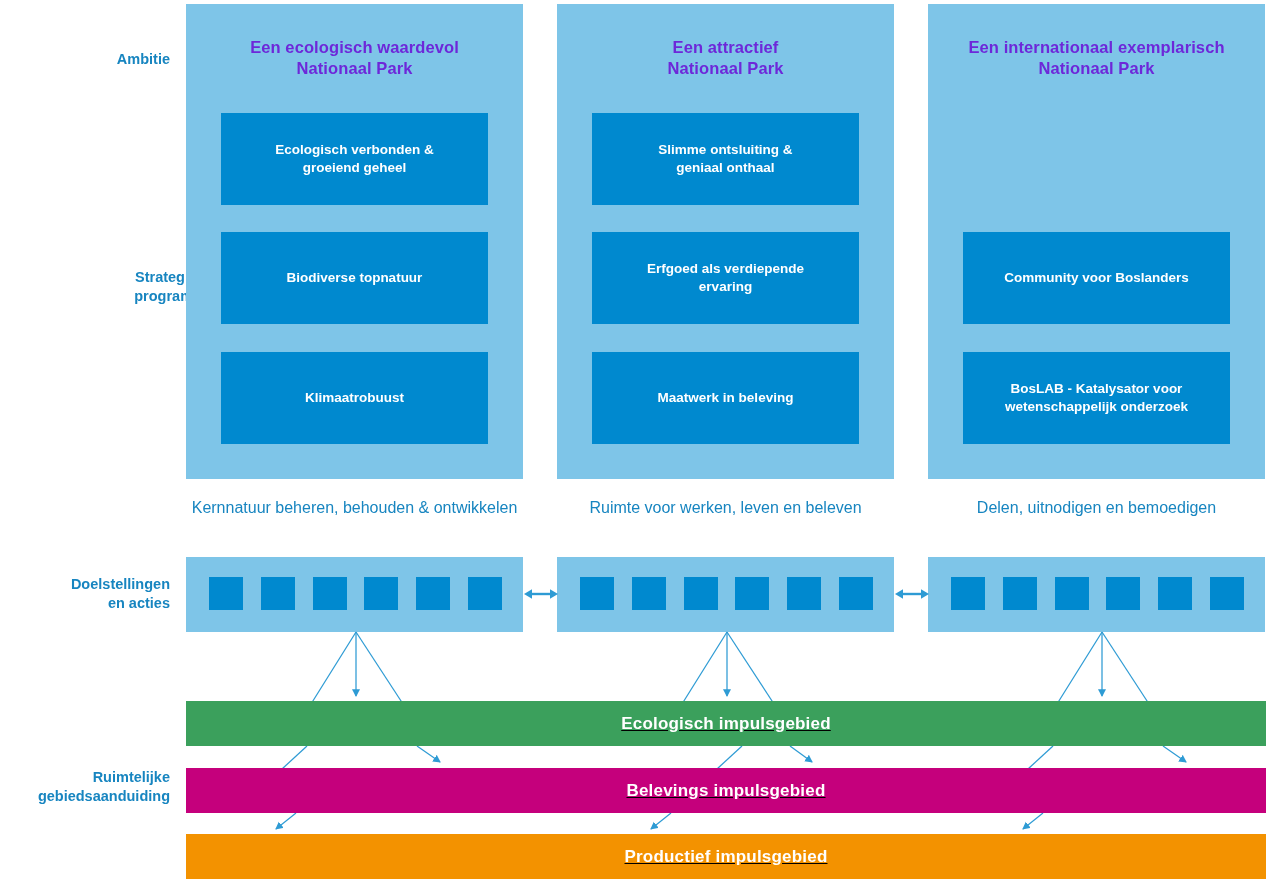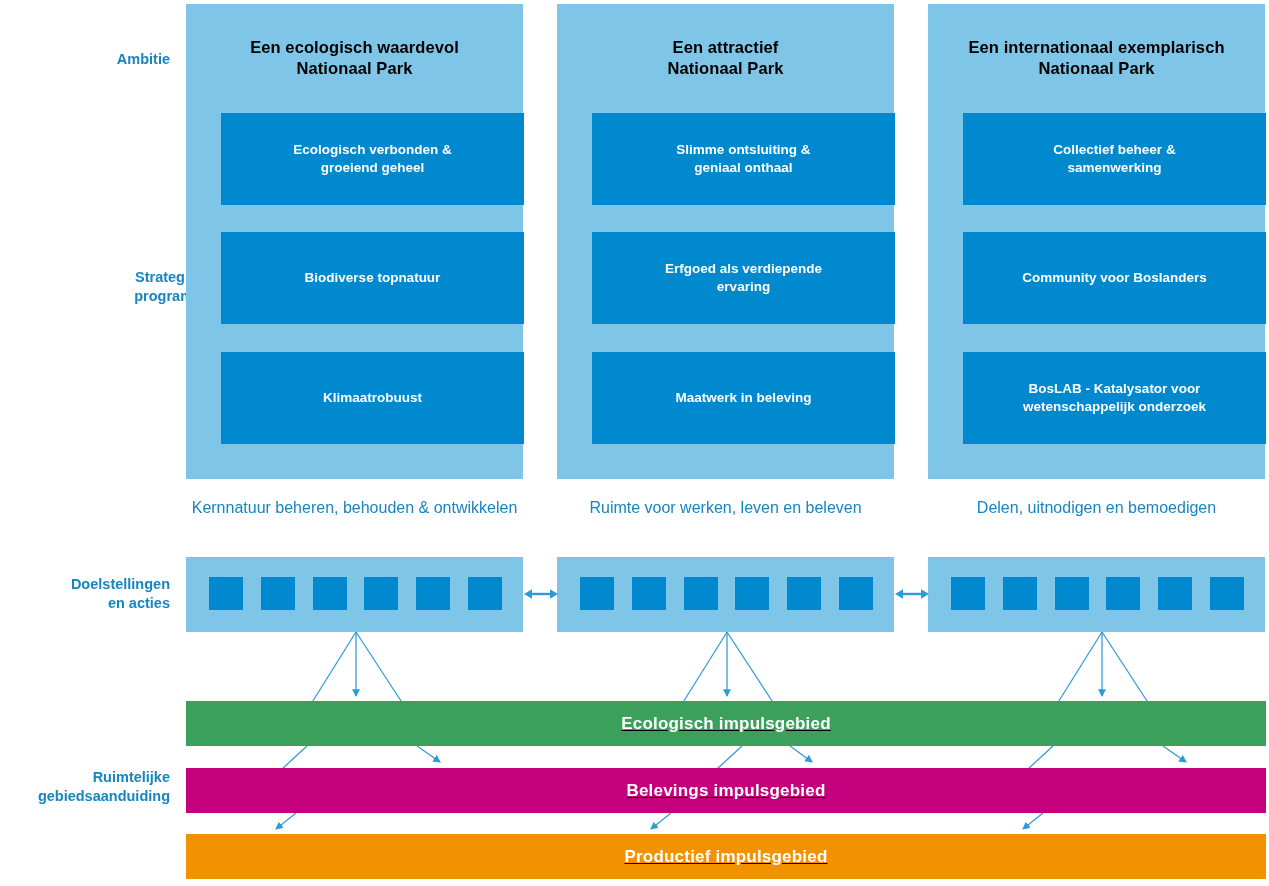--- a/index.html
+++ b/index.html
@@ -46,31 +46,31 @@
   #amb-col-0 { left: 186px; }
   #amb-col-1 { left: 557px; }
   #amb-col-2 { left: 928px; }
 
   .amb-title {
     position: absolute;
     top: 33px;
     left: 8px;
     right: 8px;
     text-align: center;
-    color: #000000;
+    color: #6d28d9;
     font-weight: bold;
     font-size: 16.5px;
     line-height: 1.28;
     letter-spacing: .1px;
   }
 
   .prog-box {
     position: absolute;
     left: 35px;
-    width: 303px;
+    width: 267px;
     height: 92px;
     background: #0089cf;
     display: flex;
     align-items: center;
     justify-content: center;
     box-sizing: border-box;
     padding: 0 14px;
   }
   .prog-box-0 { top: 109px; }
   .prog-box-1 { top: 228px; }
@@ -205,24 +205,20 @@
 ervaring</span>
     </div>
     <div class="prog-box prog-box-2">
       <span style="white-space:pre-line;">Maatwerk in beleving</span>
     </div>
   </div>
 
   <div class="amb-col" id="amb-col-2">
     <div class="amb-title" style="white-space:pre-line;">Een internationaal exemplarisch
 Nationaal Park</div>
-    <div class="prog-box prog-box-0">
-      <span style="white-space:pre-line;">Collectief beheer &amp;
-samenwerking</span>
-    </div>
     <div class="prog-box prog-box-1">
       <span style="white-space:pre-line;">Community voor Boslanders</span>
     </div>
     <div class="prog-box prog-box-2">
       <span style="white-space:pre-line;">BosLAB - Katalysator voor
 wetenschappelijk onderzoek</span>
     </div>
   </div>
 
   <div class="col-caption" id="col-caption-0">Kernnatuur beheren, behouden &amp; ontwikkelen</div>

